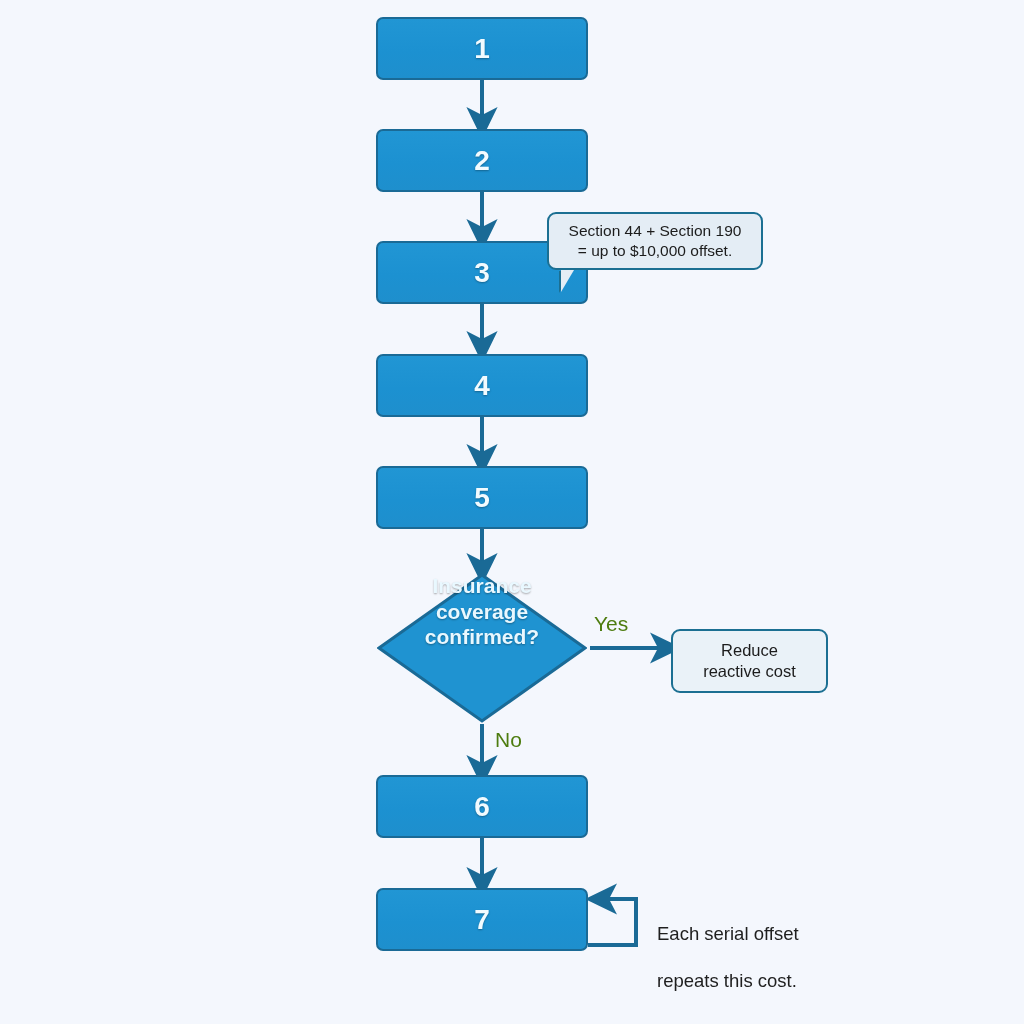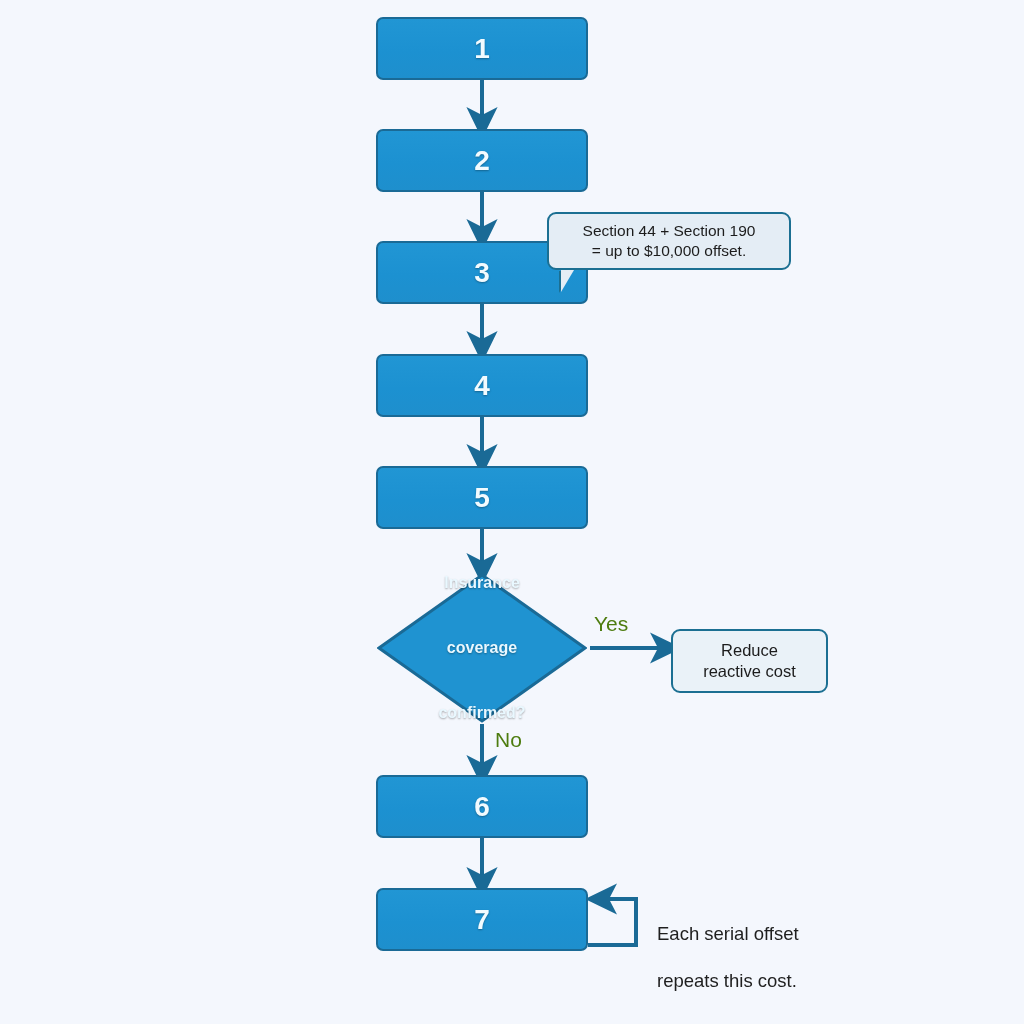--- a/index.html
+++ b/index.html
@@ -50,23 +50,23 @@
   }
   .diamond-label {
     position: absolute;
     left: 0;
     top: 0;
     width: 210px;
     height: 150px;
     display: flex;
     flex-direction: column;
     align-items: center;
-    justify-content: space-between;
+    justify-content: flex-start;
     color: #e9f8ff;
-    font-size: 16px;
+    font-size: 21px;
     font-weight: bold;
     line-height: 1.22;
     text-shadow: 0 1px 2px rgba(0,0,0,0.33);
     text-align: center;
   }
   .light-box {
     position: absolute;
     box-sizing: border-box;
     left: 671px;
     top: 617px;
@@ -84,21 +84,21 @@
     line-height: 1.25;
     text-align: center;
     z-index: 3;
     margin-top: 12px;
   }
   .callout {
     position: absolute;
     box-sizing: border-box;
     left: 547px;
     top: 212px;
-    width: 244px;
+    width: 216px;
     height: 58px;
     background: #e4edf5;
     border: 2px solid #1b6f92;
     border-radius: 9px;
     display: flex;
     flex-direction: column;
     align-items: center;
     justify-content: center;
     color: #1c1c1c;
     font-size: 15.5px;

